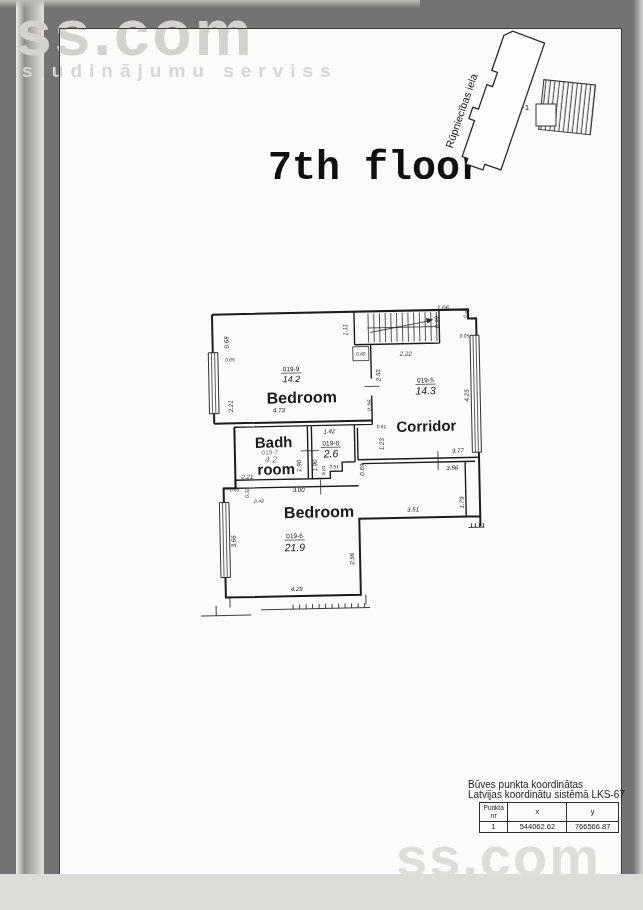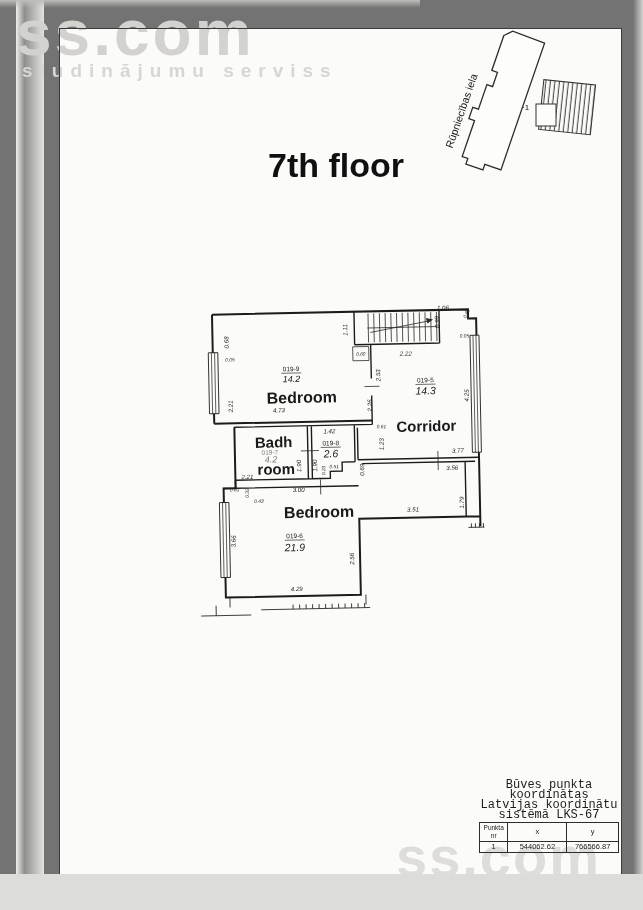--- a/index.html
+++ b/index.html
@@ -13,37 +13,37 @@
   .right-shade{position:absolute;right:0;top:0;width:10px;height:910px;z-index:0;
         background:linear-gradient(270deg,#d2d2cf,rgba(235,235,232,0));}
   .wm{position:absolute;z-index:1;color:#d3d2cf;font-weight:bold;white-space:nowrap;}
   .wm-brand-tl{left:16px;top:-4px;font-size:64px;letter-spacing:3px;}
   .wm-tag-tl{left:22px;top:60px;font-size:19px;letter-spacing:7px;color:#d7d6d3;}
   .wm-brand-br{left:396px;top:824px;font-size:56px;letter-spacing:2px;color:#dedddা9;color:#deddd9;}
   .wm-tag-br{left:400px;top:882px;font-size:15px;letter-spacing:5px;color:#deddd9;}
   .frame{position:absolute;left:59px;top:28px;width:561px;height:865px;
         border:1.2px solid #3b3b39;z-index:2;}
   .floor-title{position:absolute;left:268px;top:146px;z-index:2;
-        font-family:Liberation Sans, sans-serif;font-weight:bold;font-size:34px;color:#101010;}
+        font-family:Liberation Mono, monospace;font-weight:bold;font-size:40px;color:#101010;}
   .svgbox{position:absolute;z-index:2;}
   #siteplan{left:425px;top:20px;}
   #plan{left:190px;top:283px;transform:rotate(-1.2deg);}
   text{fill:#1a1a1a;}
   .dim{font:italic 6.2px "Liberation Sans",sans-serif;fill:#1f1f1f;}
   .dim-s{font:italic 4.8px "Liberation Sans",sans-serif;fill:#1f1f1f;}
   .rid{font:6.5px "Liberation Sans",sans-serif;}
   .rarea{font:italic 9px "Liberation Sans",sans-serif;}
   .rarea-b{font:italic 10.5px "Liberation Sans",sans-serif;}
   .rname{font:700 16px "Liberation Sans",sans-serif;}
   .rname-s{font:700 15px "Liberation Sans",sans-serif;}
   .faint{fill:#808080;}
   .street{font:10.5px "Liberation Sans",sans-serif;fill:#151515;}
   .marker{font:8px "Liberation Sans",sans-serif;fill:#151515;}
   .coords{position:absolute;left:468px;top:780px;width:162px;z-index:2;color:#1c1c1c;}
-  .coords .line{text-align:center;font-size:12px;line-height:10px;font-family:Liberation Mono, monospace;}
+  .coords .line{font-size:10px;line-height:10px;}
   .ctable{margin:2px auto 0 auto;width:140px;border-collapse:collapse;}
   .ctable td{border:1px solid #2d2d2b;text-align:center;color:#1c1c1c;
         font-size:7.5px;line-height:8px;padding:1px 0;}
   .ctable .hnr{font-size:6.5px;width:28px;}
   .ctable .cx{width:60px;} .ctable .cy{width:52px;}
   .tblock{position:absolute;left:427px;top:851px;width:201px;z-index:2;
         border:1.5px solid #222;color:#1c1c1c;background:transparent;}
   .tblock .trow{display:flex;border-top:1px solid #222;}
   .tblock .trow:first-child{border-top:none;}
   .tblock .cell{text-align:center;border-left:1px solid #222;overflow:hidden;}

